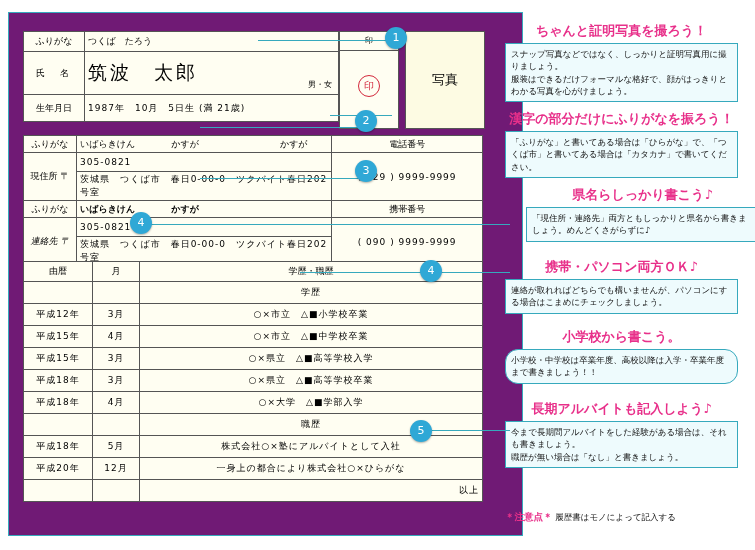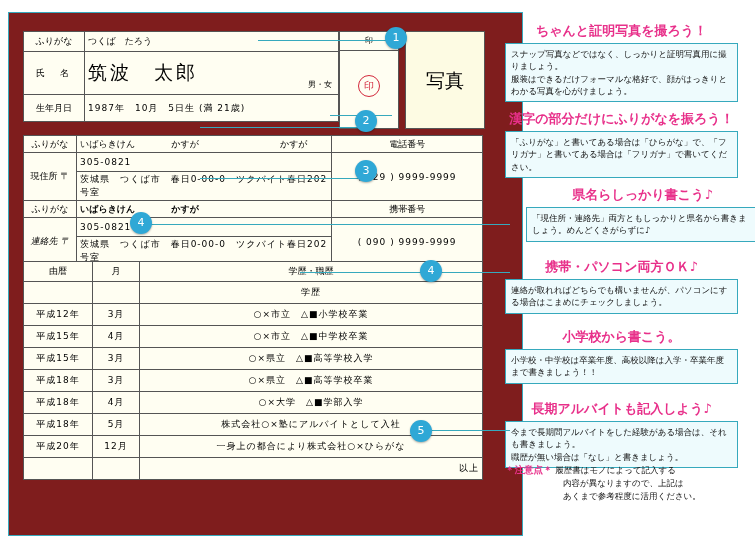--- a/index.html
+++ b/index.html
@@ -4,38 +4,38 @@
 <style>
   html,body{margin:0;padding:0;}
   body{
     width:755px;height:550px;background:#ffffff;
     font-family:"Liberation Sans","DejaVu Sans",sans-serif;
     font-size:9px;color:#000;position:relative;overflow:hidden;
   }
   
   #sheet{
     position:absolute;left:8px;top:12px;width:515px;height:524px;
-    background:#7f1d1d;border:1px solid #36a9bd;box-sizing:border-box;
+    background:#701a75;border:1px solid #36a9bd;box-sizing:border-box;
   }
   .tbl{border-collapse:collapse;position:absolute;background:#fffef2;}
   .tbl td{border:1px solid #555;padding:1px 3px;vertical-align:middle;
           font-family:"DejaVu Sans",sans-serif;font-size:9px;}
   .c{text-align:center;}
   .r{text-align:right;}
   .hand{font-family:"DejaVu Serif",serif;font-size:11px;letter-spacing:1px;}
   .small{font-size:8px;}
   .tiny{font-size:7px;}
   .lbl{background:#fffef2;}
   
   #photo{
     position:absolute;left:396px;top:18px;width:78px;height:96px;
     border:1px solid #555;background:#fdfbe3;
     display:flex;align-items:center;justify-content:center;
   }
-  #photo span{font-size:19px;line-height:22px;text-align:center;
+  #photo span{font-size:13px;line-height:22px;text-align:center;
     font-family:"DejaVu Serif",serif;}
   #seal{
     position:absolute;left:330px;top:18px;width:58px;height:96px;
     border:1px solid #555;background:#fffef2;
   }
   #sealtop{height:18px;border-bottom:1px solid #555;text-align:center;font-size:8px;line-height:18px;}
   #sealmark{
     width:20px;height:20px;border:1px solid #d3283c;border-radius:50%;
     color:#d3283c;font-size:10px;line-height:20px;text-align:center;
     margin:24px auto 0;
@@ -53,21 +53,21 @@
   }
   
   .bub{
     position:absolute;width:22px;height:22px;border-radius:50%;
     background:#2fa8d6;color:#fff;font-size:11px;line-height:22px;
     text-align:center;font-family:"DejaVu Sans",sans-serif;
     box-shadow:0 1px 2px rgba(0,0,0,.3);z-index:5;
   }
   .lead{position:absolute;height:1px;background:#36a9bd;z-index:4;}
   .footnote{
-    position:absolute;left:505px;top:463px;width:240px;
+    position:absolute;left:505px;top:510px;width:240px;
     font-size:8.5px;line-height:1.5;color:#e8308a;
     font-family:"DejaVu Sans",sans-serif;
   }
   .footnote b{font-size:9.5px;}
   .footnote .body{color:#111;}
 </style>
 </head>
 <body>
 
 <div id="sheet">
@@ -165,20 +165,25 @@
     </tr>
     <tr>
       <td class="c hand" style="height:19px;">平成18年</td>
       <td class="c hand">3月</td>
       <td class="c hand">○×県立　△■高等学校卒業</td>
     </tr>
     <tr>
       <td class="c hand" style="height:19px;">平成18年</td>
       <td class="c hand">4月</td>
       <td class="c hand">○×大学　△■学部入学</td>
+    </tr>
+    <tr>
+      <td style="height:19px;"></td>
+      <td></td>
+      <td class="c hand">職歴</td>
     </tr>
     <tr>
       <td class="c hand" style="height:19px;">平成18年</td>
       <td class="c hand">5月</td>
       <td class="c hand">株式会社○×塾にアルバイトとして入社</td>
     </tr>
     <tr>
       <td class="c hand" style="height:19px;">平成20年</td>
       <td class="c hand">12月</td>
       <td class="c hand">一身上の都合により株式会社○×ひらがな</td>
@@ -208,42 +213,40 @@
 <div class="bub" style="left:410px;top:420px;">5</div>
 
 <div class="note" style="left:505px;top:22px;">
   <div class="ttl">ちゃんと証明写真を撮ろう！</div>
   <div class="bd" style="white-space:pre-line;">スナップ写真などではなく、しっかりと証明写真用に撮りましょう。
 服装はできるだけフォーマルな格好で、顔がはっきりとわかる写真を心がけましょう。</div>
 </div>
 
 <div class="note" style="left:505px;top:110px;">
   <div class="ttl">漢字の部分だけにふりがなを振ろう！</div>
-  <div class="bd" style="white-space:pre-line;">「ふりがな」と書いてある場合は「ひらがな」で、「フリガナ」と書いてある場合は「フリガナ」で書いてください。</div>
+  <div class="bd" style="white-space:pre-line;">「ふりがな」と書いてある場合は「ひらがな」で、「つくば市」と書いてある場合は「カタカナ」で書いてください。</div>
 </div>
 
 <div class="note" style="left:526px;top:186px;">
   <div class="ttl">県名らしっかり書こう♪</div>
   <div class="bd" style="white-space:pre-line;">「現住所・連絡先」両方ともしっかりと県名から書きましょう。めんどくさがらずに♪</div>
 </div>
 
 <div class="note" style="left:505px;top:258px;">
   <div class="ttl">携帯・パソコン両方ＯＫ♪</div>
   <div class="bd" style="white-space:pre-line;">連絡が取れればどちらでも構いませんが、パソコンにする場合はこまめにチェックしましょう。</div>
 </div>
 
 <div class="note" style="left:505px;top:328px;">
   <div class="ttl">小学校から書こう。</div>
-  <div class="bd" style="white-space:pre-line;">小学校・中学校は卒業年度、高校以降は入学・卒業年度まで書きましょう！！</div>
+  <div class="bd" style="white-space:pre-line;border-radius:13px;">小学校・中学校は卒業年度、高校以降は入学・卒業年度まで書きましょう！！</div>
 </div>
 
 <div class="note" style="left:505px;top:400px;">
   <div class="ttl">長期アルバイトも記入しよう♪</div>
   <div class="bd" style="white-space:pre-line;">今まで長期間アルバイトをした経験がある場合は、それも書きましょう。
 職歴が無い場合は「なし」と書きましょう。</div>
 </div>
 
 <div class="footnote">
   <b>＊注意点＊</b>
   <span class="body">履歴書はモノによって記入する</span><br>
-  <span class="body" style="white-space:pre-line;margin-left:58px;display:inline-block;">内容が異なりますので、上記は
-あくまで参考程度に活用ください。</span>
 </div>
 
 </body></html>

